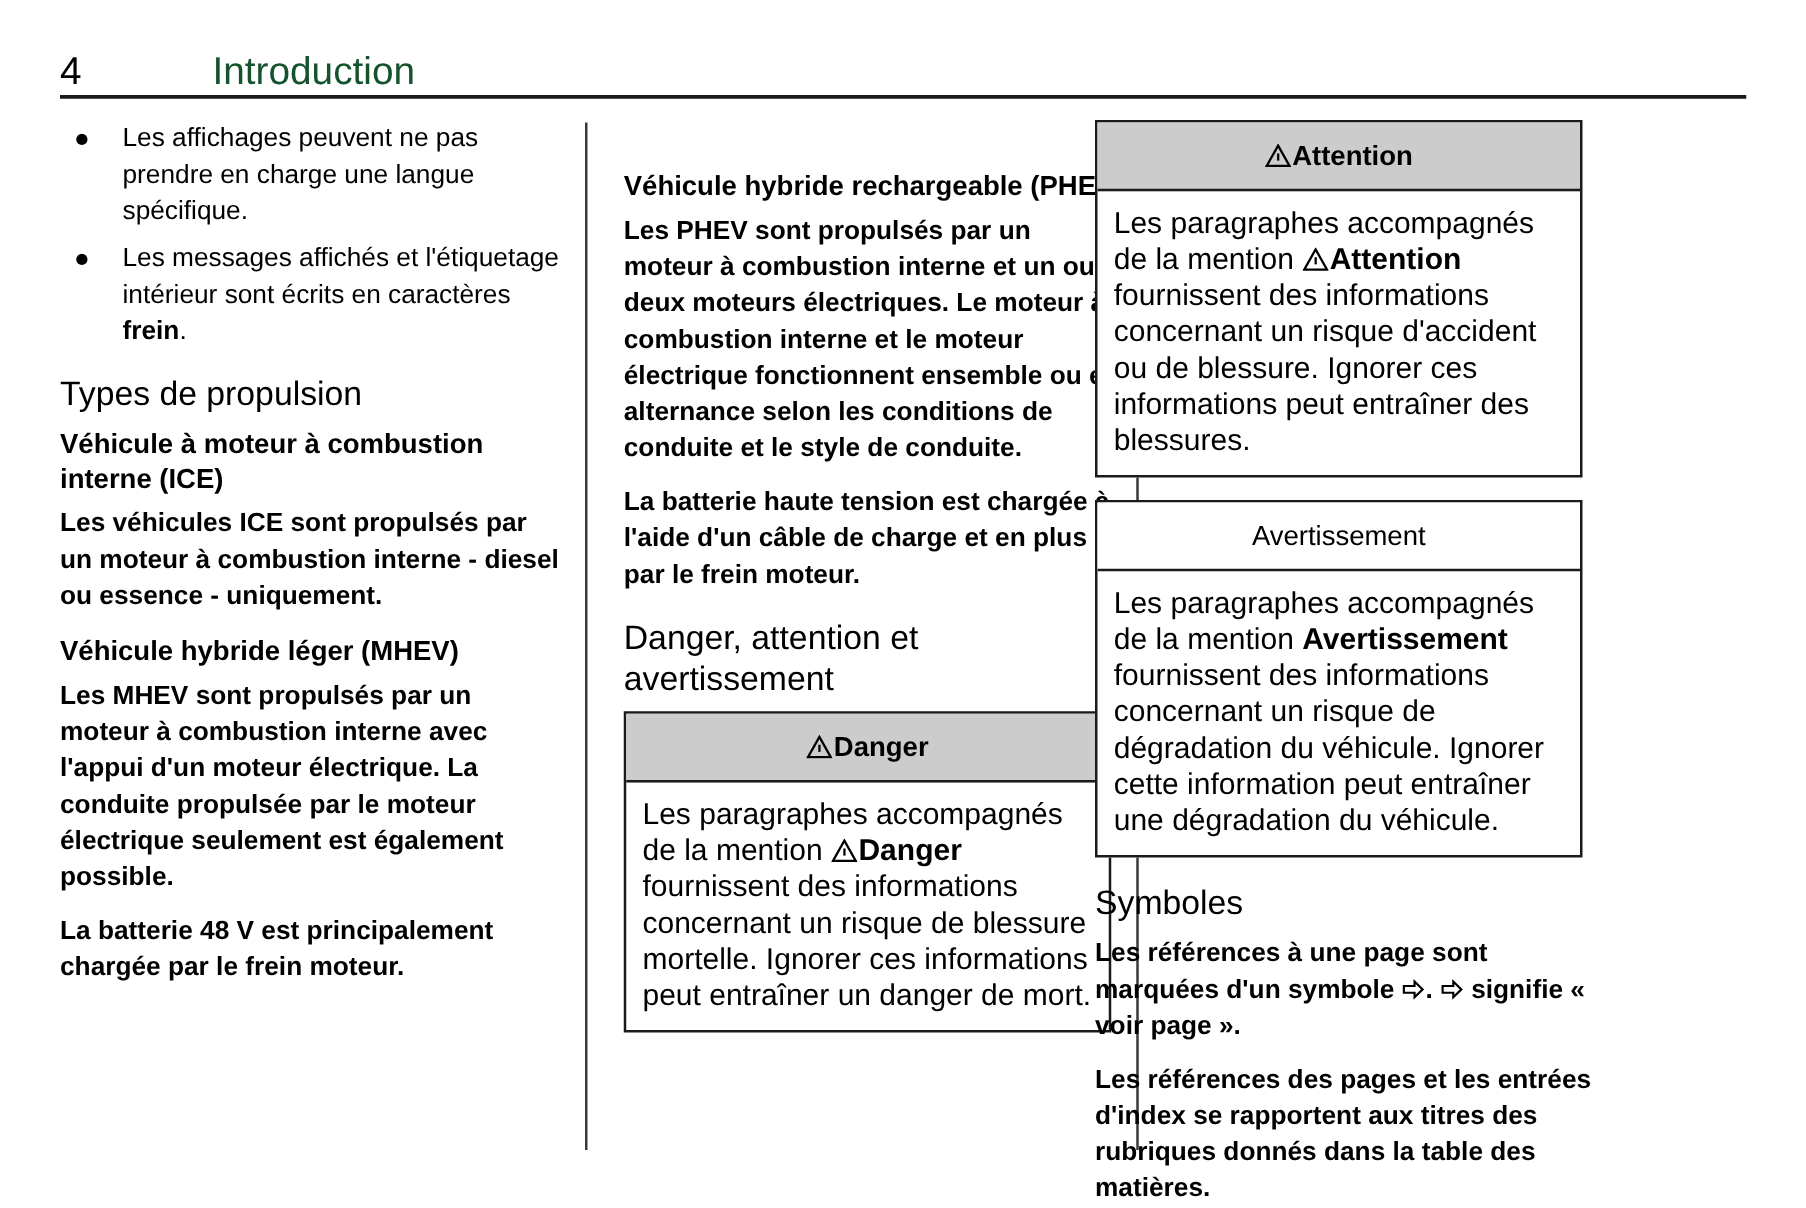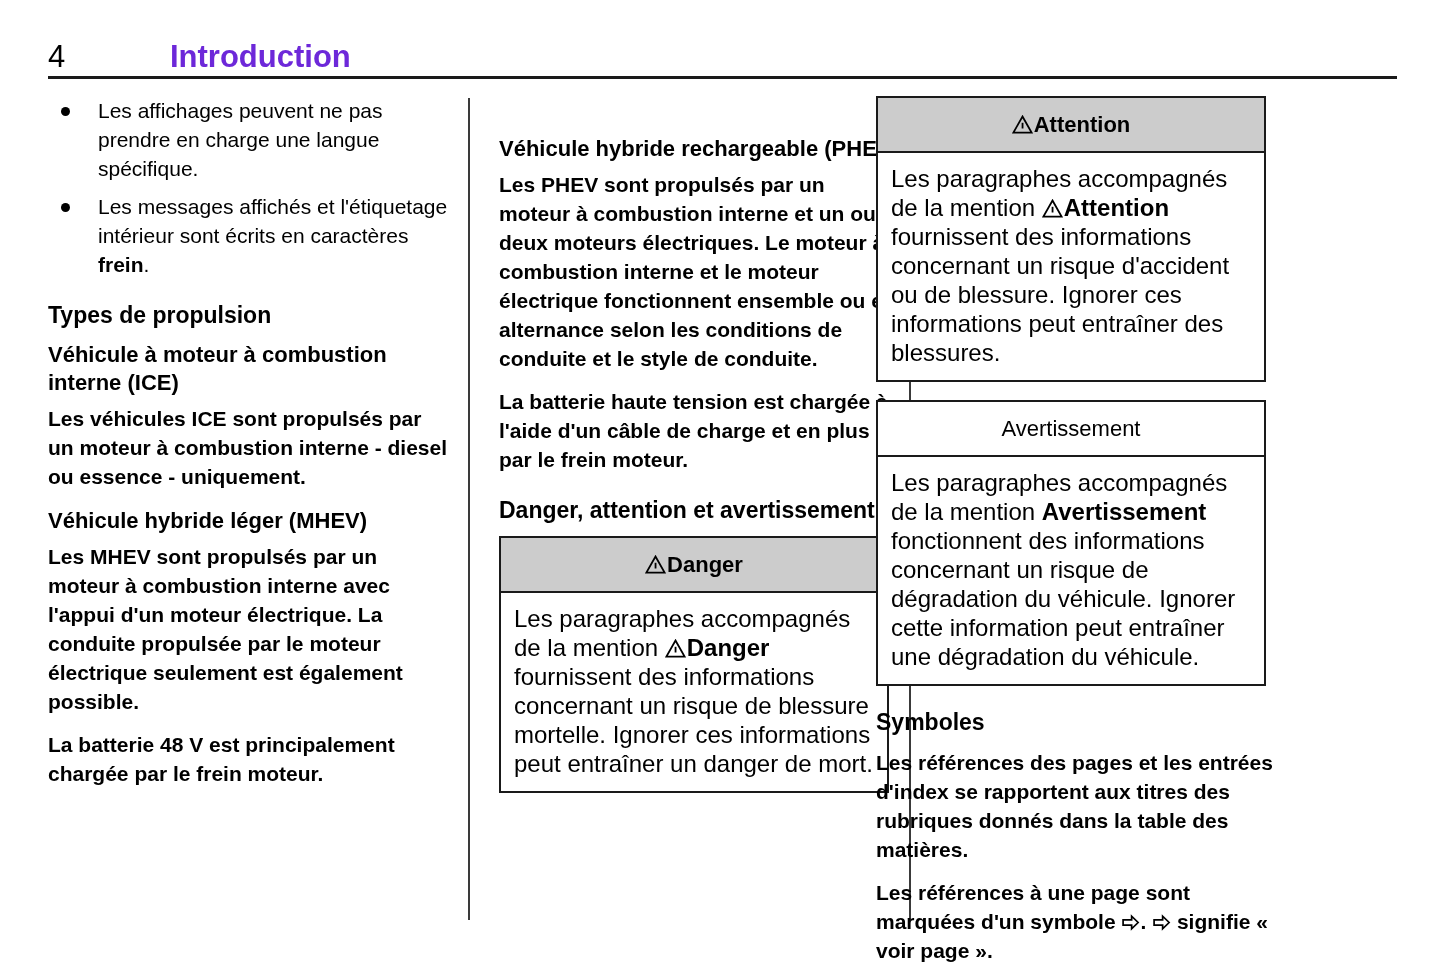--- a/index.html
+++ b/index.html
@@ -31,23 +31,23 @@
     font-size: 31px;
     font-weight: 400;
     line-height: 38px;
     color: #000;
   }
   .page-title {
     position: absolute;
     left: 122px;
     top: 0;
     font-size: 31px;
-    font-weight: 700;
+    font-weight: 400;
     line-height: 38px;
-    color: #6d28d9;
+    color: #14532d;
   }
   .header-rule {
     position: absolute;
     left: 48px;
     top: 76px;
     width: 1349px;
     height: 3px;
     background: #1a1a1a;
   }
 
@@ -73,22 +73,22 @@
     top: 2px;
     width: 2px;
     height: 822px;
     background: #3a3a3a;
   }
   .divider-1 { left: 468px; }
   .divider-2 { left: 909px; }
 
   
   .h1 {
-    font-size: 23px;
-    font-weight: 700;
+    font-size: 27px;
+    font-weight: 400;
     line-height: 33px;
     margin: 20px 0 9px 0;
   }
   .h2 {
     font-size: 22px;
     font-weight: 700;
     line-height: 28px;
     margin: 16px 0 7px 0;
   }
   .h2.first { margin-top: 0; }
@@ -242,25 +242,25 @@
       <div class="notice-body"><span>Les paragraphes accompagnés de la mention </span><span class="warn-tri"><svg viewBox="0 0 22 20" width="21" height="19" aria-hidden="true">
               <path d="M11 1.6 L20.6 18.6 L1.4 18.6 Z" fill="none" stroke="#000" stroke-width="1.9" stroke-linejoin="miter"></path>
               <rect x="10.1" y="8.2" width="1.9" height="6.0" fill="#000"></rect>
             </svg></span><span class="bold">Attention</span><span> fournissent des informations concernant un risque d'accident ou de blessure. Ignorer ces informations peut entraîner des blessures.</span></div>
     </div>
 
     <div class="notice">
       <div class="notice-head plain">
         <span>Avertissement</span>
       </div>
-      <div class="notice-body"><span>Les paragraphes accompagnés de la mention </span><span class="bold">Avertissement</span><span> fonctionnent des informations concernant un risque de dégradation du véhicule. Ignorer cette information peut entraîner une dégradation du véhicule.</span></div>
+      <div class="notice-body"><span>Les paragraphes accompagnés de la mention </span><span class="bold">Avertissement</span><span> fournissent des informations concernant un risque de dégradation du véhicule. Ignorer cette information peut entraîner une dégradation du véhicule.</span></div>
     </div>
 
     <h1 class="h1">Symboles</h1>
-    <p class="para">Les références des pages et les entrées d'index se rapportent aux titres des rubriques donnés dans la table des matières.</p>
     <p class="para"><span>Les références à une page sont marquées d'un symbole </span><span class="arrow-sym"><svg viewBox="0 0 20 20" width="19" height="19" aria-hidden="true">
             <path d="M2.2 7.2 L11.2 7.2 L11.2 3.4 L18.0 10.0 L11.2 16.6 L11.2 12.8 L2.2 12.8 Z" fill="none" stroke="#000" stroke-width="1.8" stroke-linejoin="miter"></path>
           </svg></span><span>. </span><span class="arrow-sym"><svg viewBox="0 0 20 20" width="19" height="19" aria-hidden="true">
             <path d="M2.2 7.2 L11.2 7.2 L11.2 3.4 L18.0 10.0 L11.2 16.6 L11.2 12.8 L2.2 12.8 Z" fill="none" stroke="#000" stroke-width="1.8" stroke-linejoin="miter"></path>
           </svg></span><span> signifie « voir page ».</span></p>
+    <p class="para">Les références des pages et les entrées d'index se rapportent aux titres des rubriques donnés dans la table des matières.</p>
   </div>
 
 </div>
 
 </body></html>

